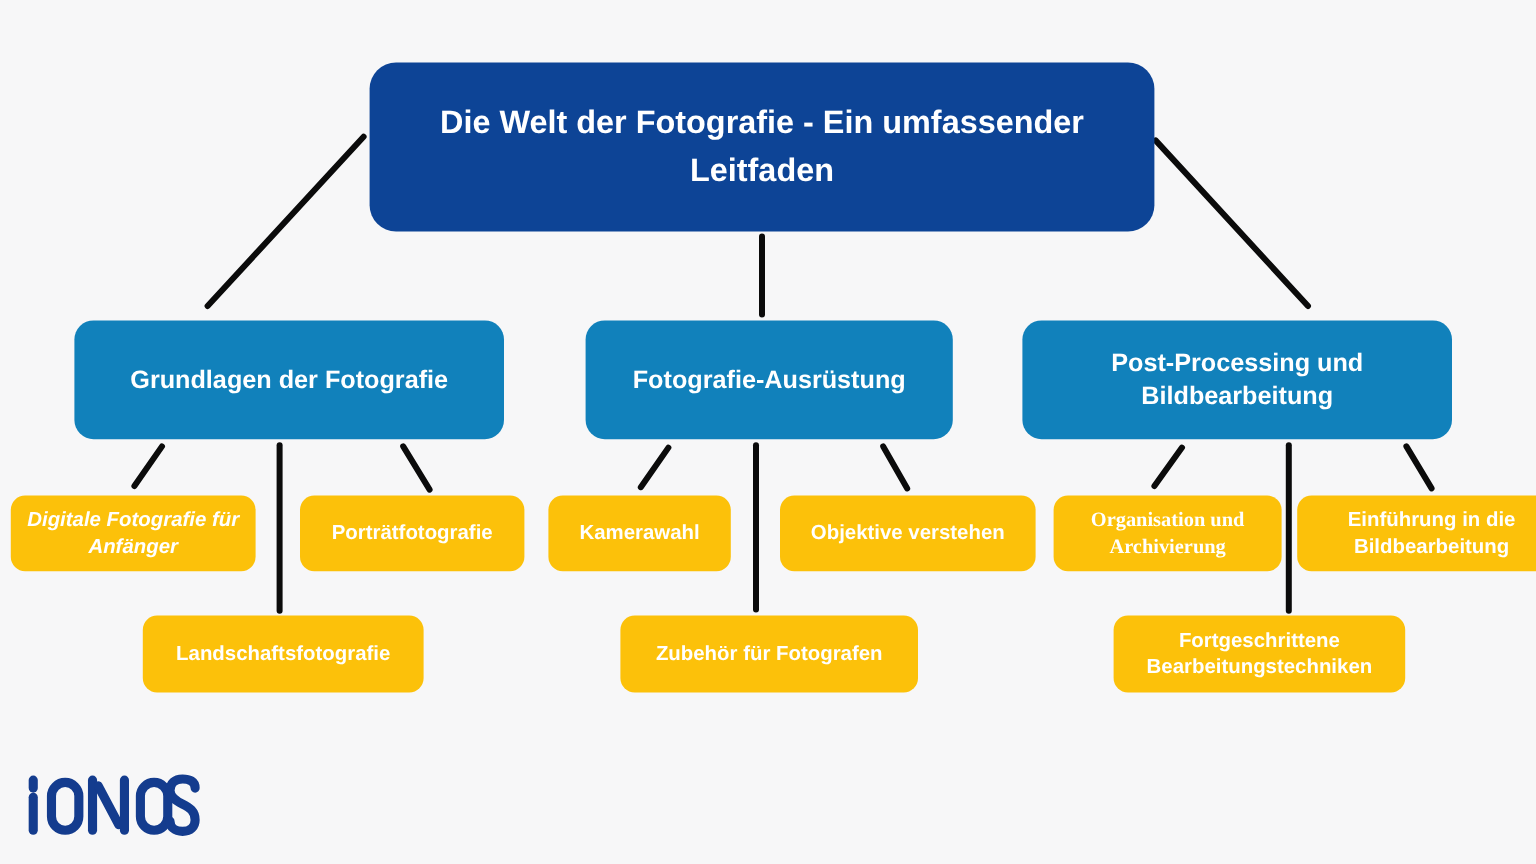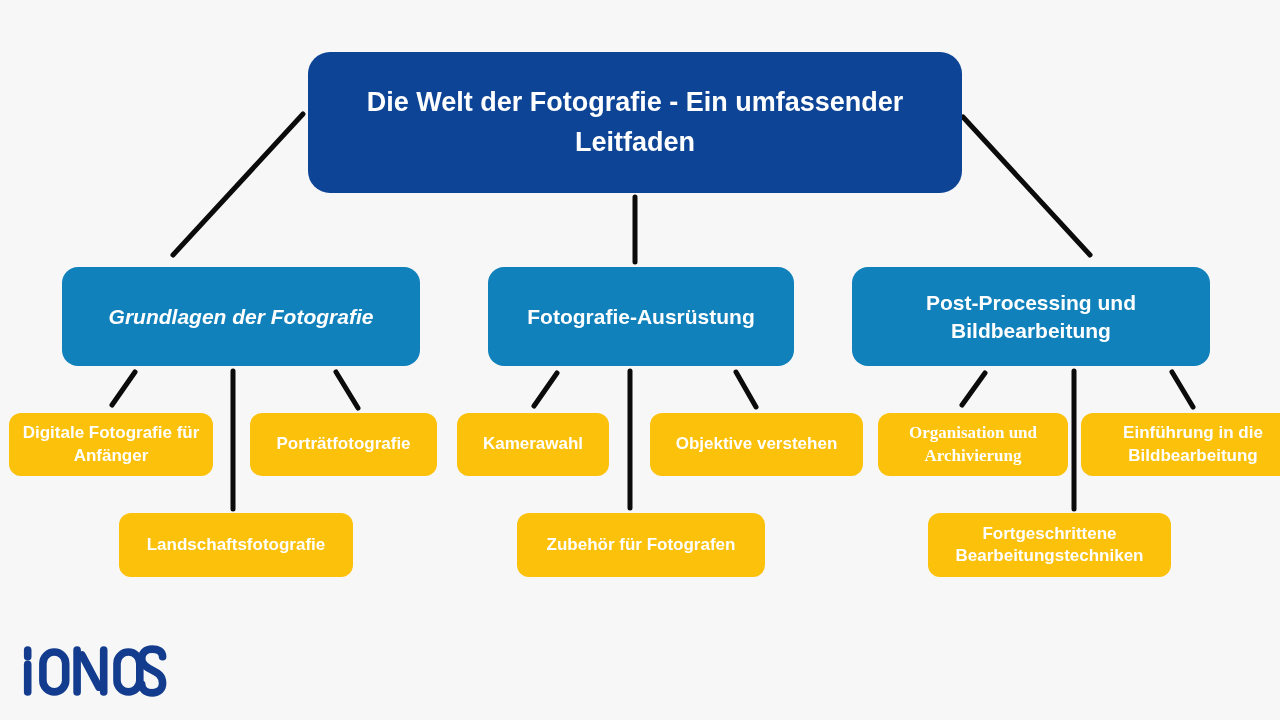--- a/index.html
+++ b/index.html
@@ -92,31 +92,31 @@
 
     <line x1="985" y1="373" x2="962" y2="405"></line>
     <line x1="1074" y1="371" x2="1074" y2="509"></line>
     <line x1="1172" y1="372" x2="1193" y2="407"></line>
   </svg>
 
   <div class="node node-root" style="left:308px; top:52px; width:654px; height:141px;align-items:center;">
     <span>Die Welt der Fotografie - Ein umfassender Leitfaden</span>
   </div>
 
-  <div class="node node-branch" style="left:62px; top:267px; width:358px; height:99px;font-style:italic;">
+  <div class="node node-branch" style="left:62px; top:267px; width:358px; height:99px;">
     <span>Grundlagen der Fotografie</span>
   </div>
   <div class="node node-branch" style="left:488px; top:267px; width:306px; height:99px;">
     <span>Fotografie-Ausrüstung</span>
   </div>
   <div class="node node-branch" style="left:852px; top:267px; width:358px; height:99px;">
     <span>Post-Processing und Bildbearbeitung</span>
   </div>
 
-  <div class="node node-leaf" style="left:9px; top:413px; width:204px; height:63px;">
+  <div class="node node-leaf" style="left:9px; top:413px; width:204px; height:63px;font-style:italic;">
     <span>Digitale Fotografie für Anfänger</span>
   </div>
   <div class="node node-leaf" style="left:250px; top:413px; width:187px; height:63px;">
     <span>Porträtfotografie</span>
   </div>
   <div class="node node-leaf" style="left:650px; top:413px; width:213px; height:63px;">
     <span>Objektive verstehen</span>
   </div>
   <div class="node node-leaf" style="left:457px; top:413px; width:152px; height:63px;">
     <span>Kamerawahl</span>

